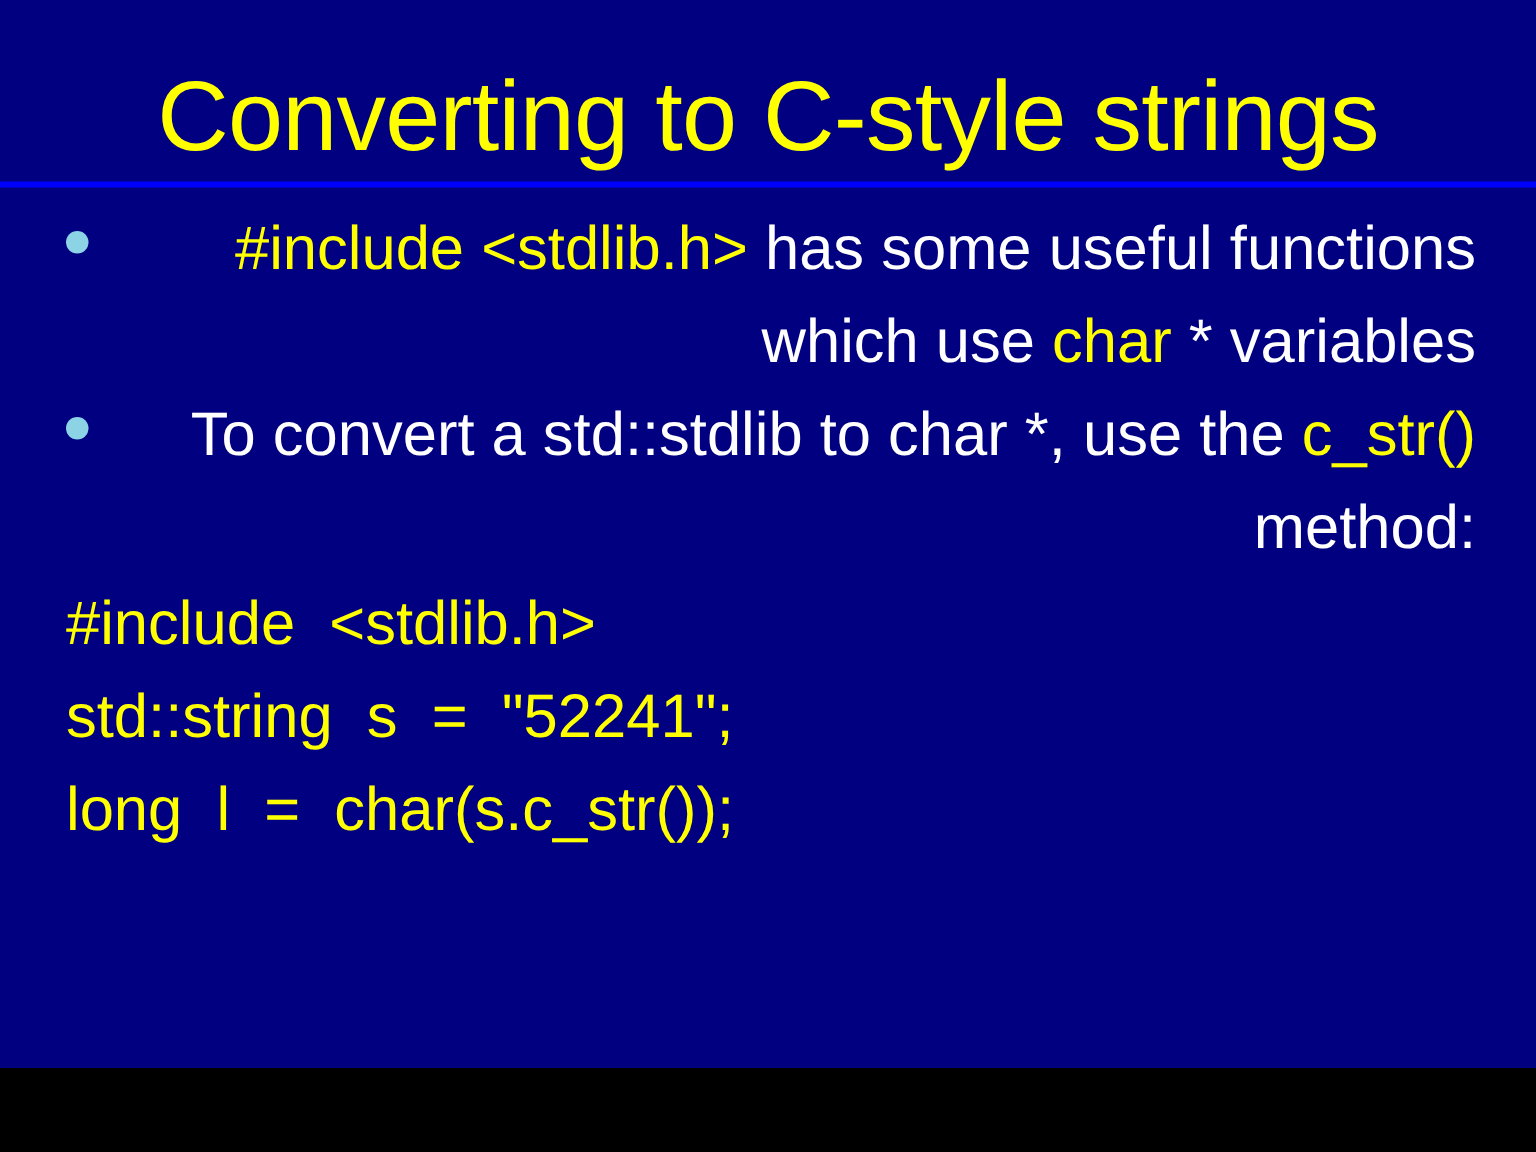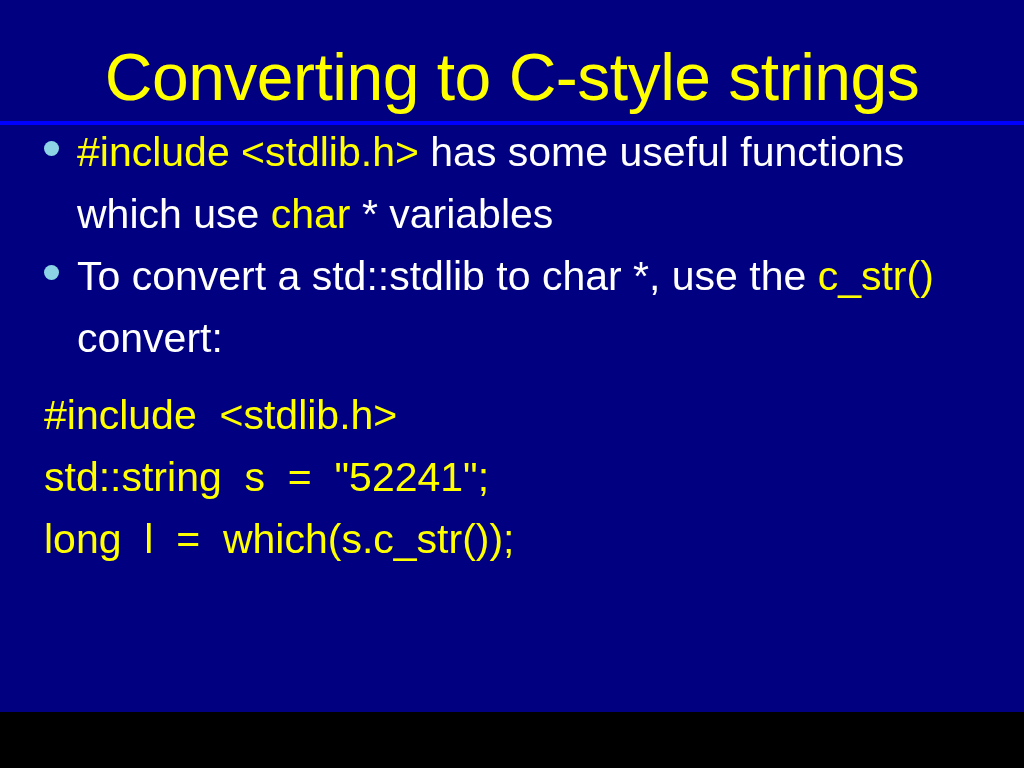--- a/index.html
+++ b/index.html
@@ -44,22 +44,23 @@
     top: 121px;
     width: 1024px;
     height: 4px;
     background: #0000FF;
   }
 
   
   #body-block {
     position: absolute;
     left: 0;
-    top: 121px;
+    top: 134px;
     width: 1024px;
+    text-align: right;
   }
 
   .bullet-row {
     position: relative;
     display: block;
     padding-left: 77px;
     padding-right: 40px;
     margin: 0;
   }
   .bullet-marker {
@@ -116,24 +117,24 @@
 
   <div id="body-block">
 
     <div class="bullet-row">
       <span class="bullet-marker"></span>
       <span class="bullet-text"><span class="kw">#include  &lt;stdlib.h&gt;</span><span class="wh">  has some useful functions which use  </span><span class="kw">char</span><span class="wh">  *  variables</span></span>
     </div>
 
     <div class="bullet-row">
       <span class="bullet-marker"></span>
-      <span class="bullet-text"><span class="wh">To convert a std::stdlib to char *, use the  </span><span class="kw">c_str()</span><span class="wh">  convert:</span></span>
+      <span class="bullet-text"><span class="wh">To convert a std::stdlib to char *, use the  </span><span class="kw">c_str()</span><span class="wh">  method:</span></span>
     </div>
 
   </div>
 
   <div id="code-block">
     <span class="code-line">#include  &lt;stdlib.h&gt;</span>
     <span class="code-line">std::string  s  =  "52241";</span>
-    <span class="code-line">long  l  =  which(s.c_str());</span>
+    <span class="code-line">long  l  =  char(s.c_str());</span>
   </div>
 
 </div>
 
 </body></html>

